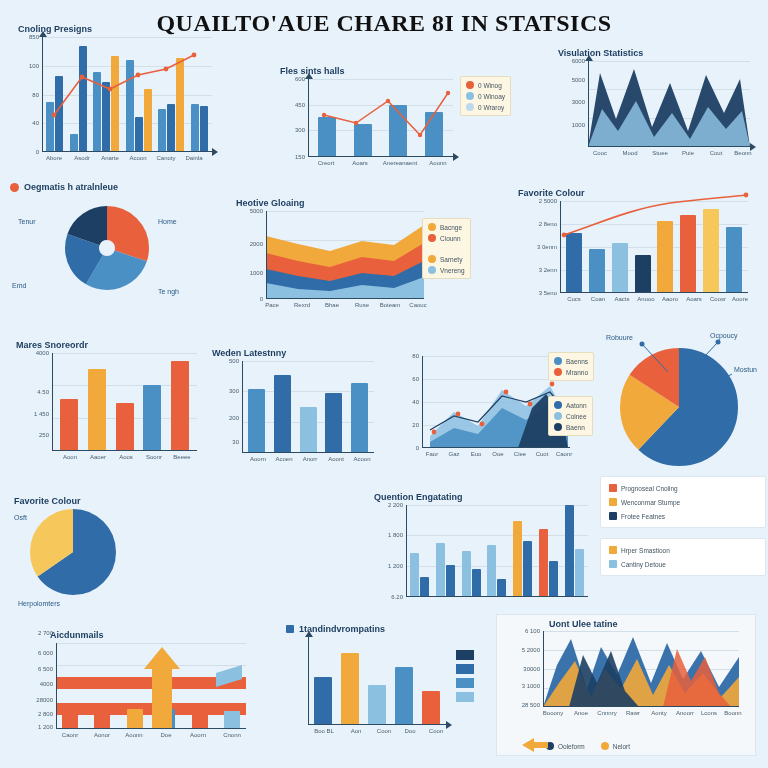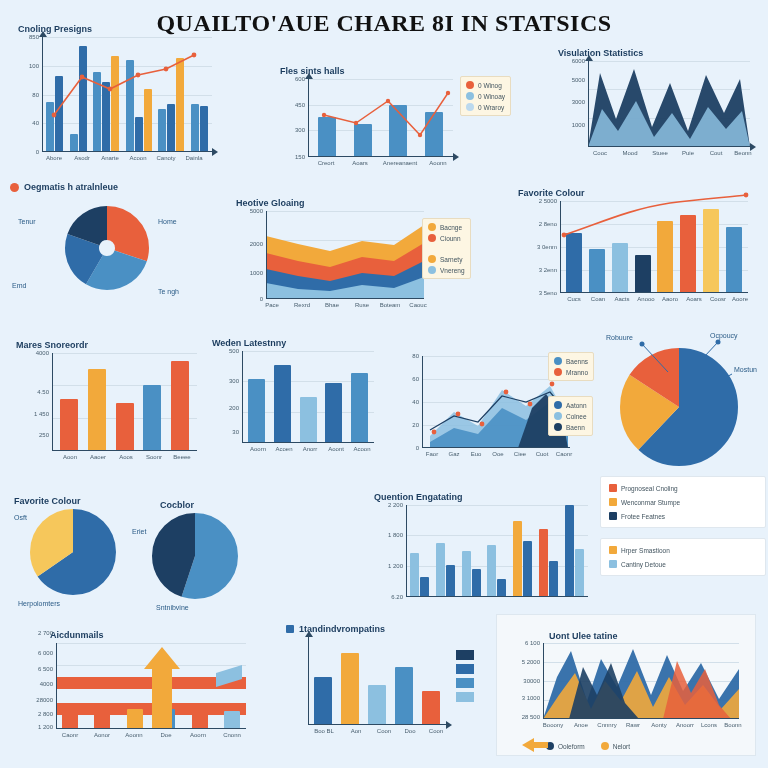--- a/index.html
+++ b/index.html
@@ -328,21 +328,21 @@
       <div class="axis-x"></div>
       <div class="axis-y"></div>
       <span class="xlab" style="left:18px;">Aoon</span>
       <span class="xlab" style="left:46px;">Aaoer</span>
       <span class="xlab" style="left:74px;">Aoos</span>
       <span class="xlab" style="left:102px;">Soonr</span>
       <span class="xlab" style="left:130px;">Beeee</span>
     </div>
   </div>
 
-  <div class="panel" style="left:212px;top:338px;width:175px;height:130px;">
+  <div class="panel" style="left:212px;top:348px;width:175px;height:130px;">
     <div class="panel-title">Weden Latestnny</div>
     <div class="plot" style="position:relative;width:132px;height:92px;margin-left:30px;">
       <div class="gridline" style="top:0;"></div>
       <div class="gridline" style="top:33%;"></div>
       <div class="gridline" style="top:66%;"></div>
       <span class="ylab" style="top:0;">500</span>
       <span class="ylab" style="top:33%;">300</span>
       <span class="ylab" style="top:62%;">200</span>
       <span class="ylab" style="top:88%;">30</span>
       <div class="bars" style="justify-content:space-between;padding:0 6px;">
@@ -469,29 +469,20 @@
   <div class="panel" style="left:14px;top:496px;width:120px;height:120px;">
     <div class="panel-title">Favorite Colour</div>
     <svg width="86" height="86" viewBox="0 0 100 100" style="margin-left:16px;">
       <circle r="25" cx="50" cy="50" fill="transparent" stroke="#2f6ca8" stroke-width="50" stroke-dasharray="102 157.1" transform="rotate(-90 50 50)"></circle>
       <circle r="25" cx="50" cy="50" fill="transparent" stroke="#f6c75b" stroke-width="50" stroke-dasharray="55 157.1" stroke-dashoffset="-102" transform="rotate(-90 50 50)"></circle>
     </svg>
     <span class="callout" style="left:0;top:18px;">Osft</span>
     <span class="callout" style="left:4px;top:104px;">Herpolomters</span>
   </div>
 
-  <div class="panel" style="left:136px;top:500px;width:120px;height:120px;">
-    <div class="panel-title" style="margin-left:24px;">Cocblor</div>
-    <svg width="86" height="86" viewBox="0 0 100 100" style="margin-left:16px;">
-      <circle r="25" cx="50" cy="50" fill="transparent" stroke="#4a90c4" stroke-width="50" stroke-dasharray="86 157.1" transform="rotate(-90 50 50)"></circle>
-      <circle r="25" cx="50" cy="50" fill="transparent" stroke="#1d3f63" stroke-width="50" stroke-dasharray="71 157.1" stroke-dashoffset="-86" transform="rotate(-90 50 50)"></circle>
-    </svg>
-    <span class="callout" style="left:-4px;top:28px;">Eriet</span>
-    <span class="callout" style="left:20px;top:104px;">Sntnibvine</span>
-  </div>
 
 
   <div class="panel" style="left:374px;top:492px;width:220px;height:130px;">
     <div class="panel-title">Quention Engatating</div>
     <div class="plot" style="position:relative;width:182px;height:92px;margin-left:32px;">
       <div class="gridline" style="top:0;"></div>
       <div class="gridline" style="top:33%;"></div>
       <div class="gridline" style="top:66%;"></div>
       <span class="ylab" style="top:0;">2 200</span>
       <span class="ylab" style="top:33%;">1 800</span>
@@ -598,21 +589,21 @@
     </div>
     <div style="position:absolute;left:170px;top:26px;display:flex;flex-direction:column;gap:4px;">
       <div style="width:18px;height:10px;background:#1d3f63;"></div>
       <div style="width:18px;height:10px;background:#2f6ca8;"></div>
       <div style="width:18px;height:10px;background:#4a90c4;"></div>
       <div style="width:18px;height:10px;background:#8cc0e0;"></div>
     </div>
   </div>
 
   <div class="card" style="left:496px;top:614px;width:258px;height:140px;">
-    <div class="panel-title" style="margin:16px 0 2px 52px;">Uont Ulee tatine</div>
+    <div class="panel-title" style="margin:4px 0 2px 52px;">Uont Ulee tatine</div>
     <div class="plot" style="position:relative;width:196px;height:76px;margin-left:46px;">
       <div class="gridline" style="top:0;"></div>
       <div class="gridline" style="top:25%;"></div>
       <div class="gridline" style="top:50%;"></div>
       <div class="gridline" style="top:75%;"></div>
       <span class="ylab" style="top:0;">6 100</span>
       <span class="ylab" style="top:25%;">5 2000</span>
       <span class="ylab" style="top:50%;">30000</span>
       <span class="ylab" style="top:72%;">3 1000</span>
       <span class="ylab" style="top:97%;">28 500</span>

